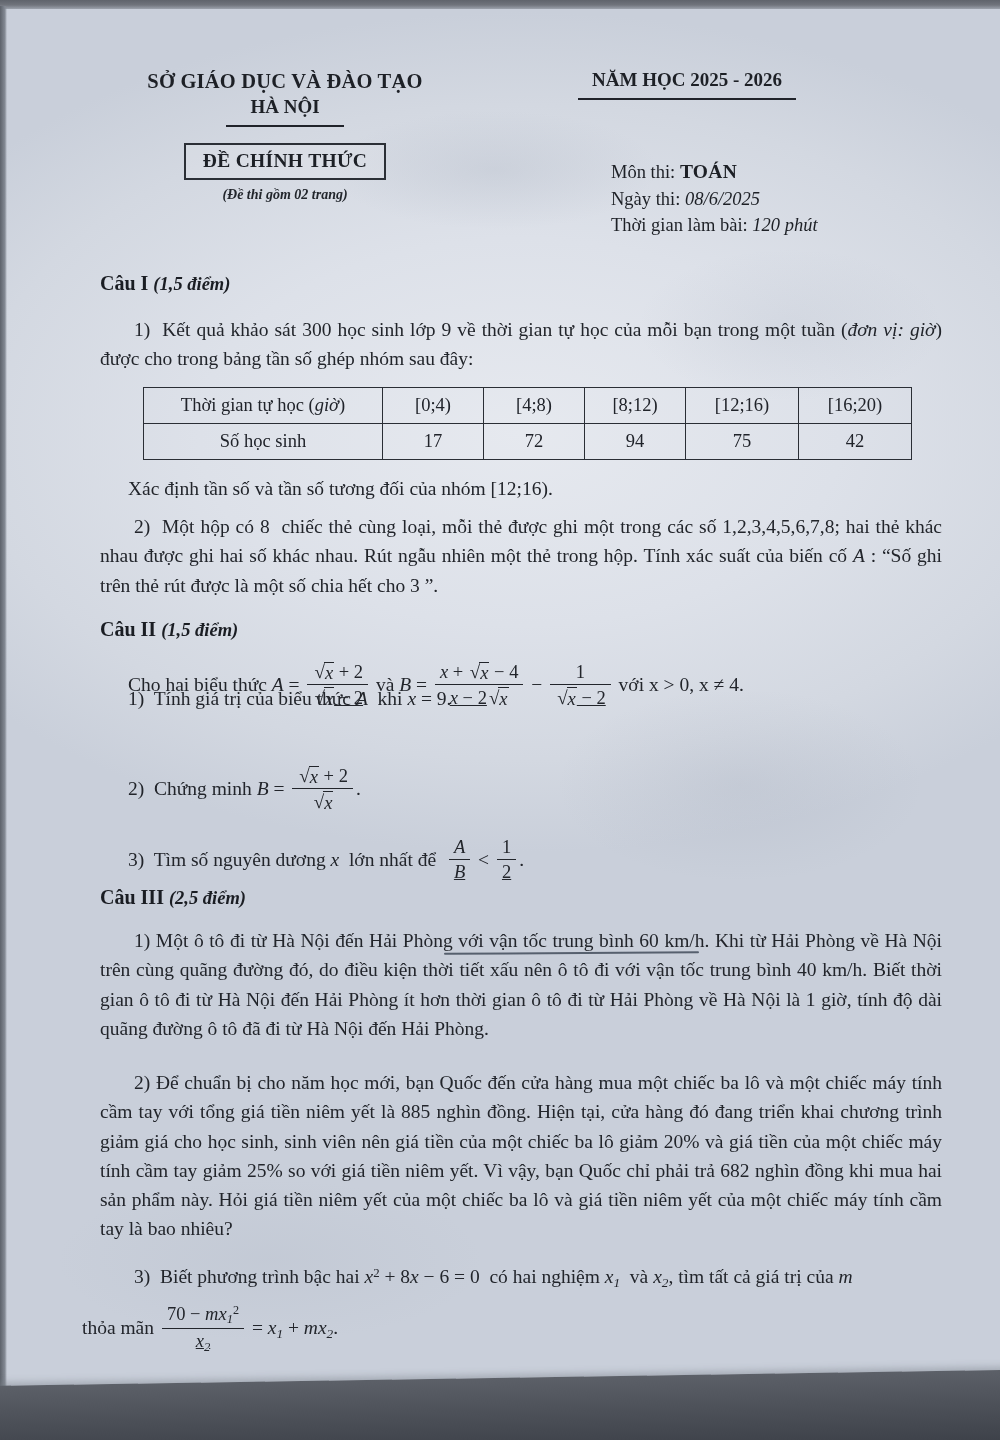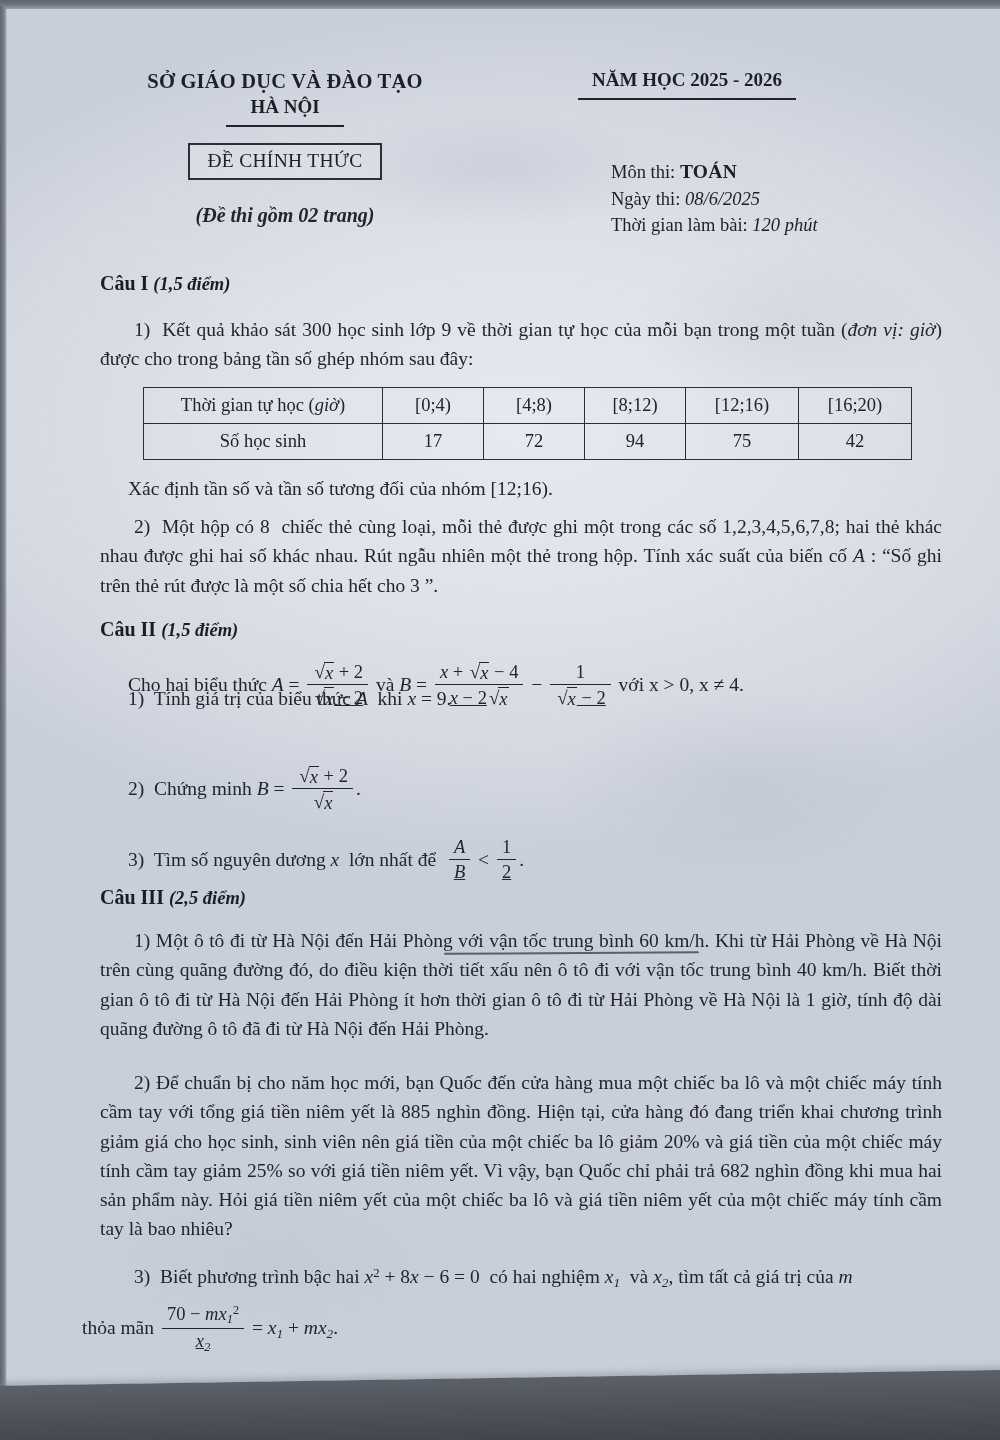--- a/index.html
+++ b/index.html
@@ -72,28 +72,28 @@
   .u-rule{
     display:block;height:2px;background:#20232a;margin:3px auto 0;
   }
   .u-hanoi{width:118px;}
   .u-nam{width:218px;}
 
   .box-official{
     display:inline-block;
     border:2px solid #2b2f36;
     padding:5px 17px 6px;
-    font-weight:normal;font-size:19.5px;letter-spacing:.3px;
+    font-weight:bold;font-size:19.5px;letter-spacing:.3px;
     color:#1d2026;
     margin-top:16px;
     background:rgba(255,255,255,.12);
   }
   .pages-note{
-    font-style:italic;font-weight:bold;font-size:20px;
-    margin-top:24px;color:#22262c;
+    font-style:italic;font-weight:bold;font-size:14px;
+    margin-top:7px;color:#22262c;
   }
 
   .meta{
     position:absolute;left:611px;top:90px;
     font-size:18.5px;line-height:1.42;color:#1d2026;text-align:left;
   }
   .meta div{white-space:nowrap;}
   .meta b{font-weight:bold;font-size:19.5px;letter-spacing:.3px;}
   .meta i{font-style:italic;}
   .cau{

